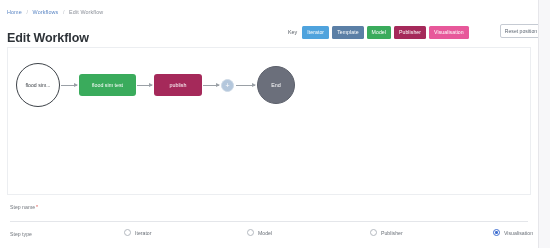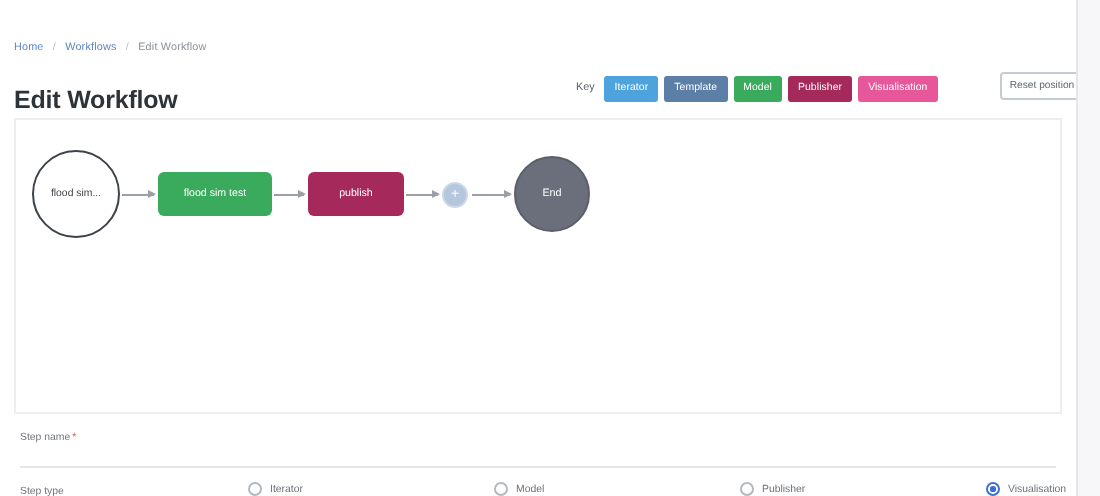--- a/index.html
+++ b/index.html
@@ -10,21 +10,21 @@
   body {
     width: 550px;
     height: 248px;
     overflow: hidden;
     font-family: "Liberation Sans", sans-serif;
     color: #343a40;
     position: relative;
   }
   #app {
     position: absolute;
-    left: 0; top: 16px;
+    left: 0; top: 4px;
     width: 538px;
     height: 201px;
     background: #ffffff;
     box-sizing: border-box;
   }
   #right-gutter {
     position: absolute;
     left: 538px; top: 0;
     width: 12px; height: 248px;
     background: #f7f7f9;

